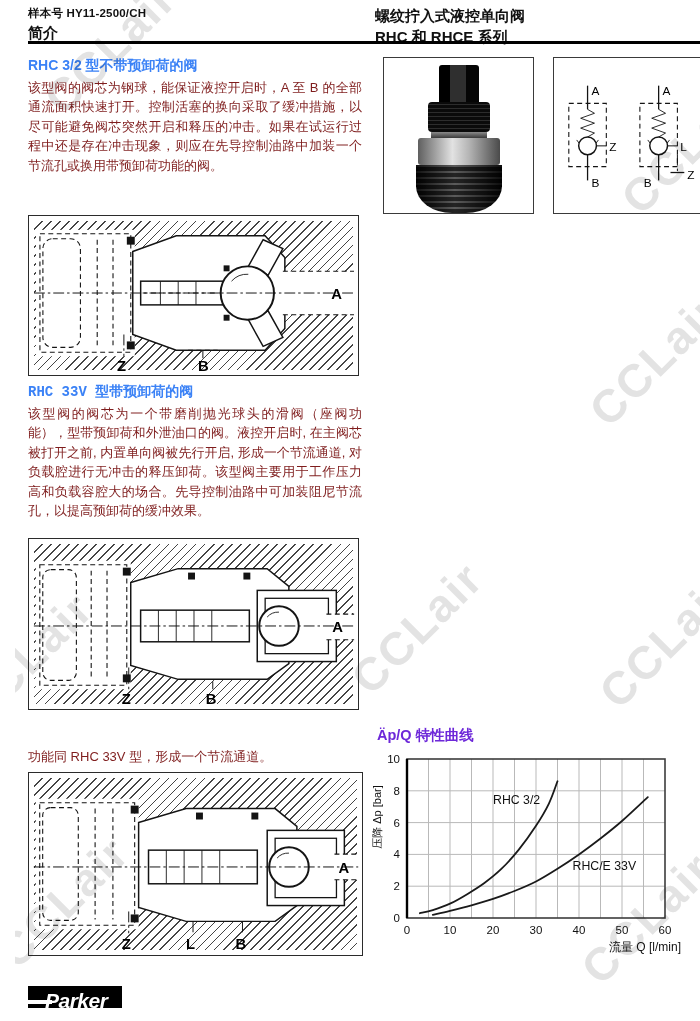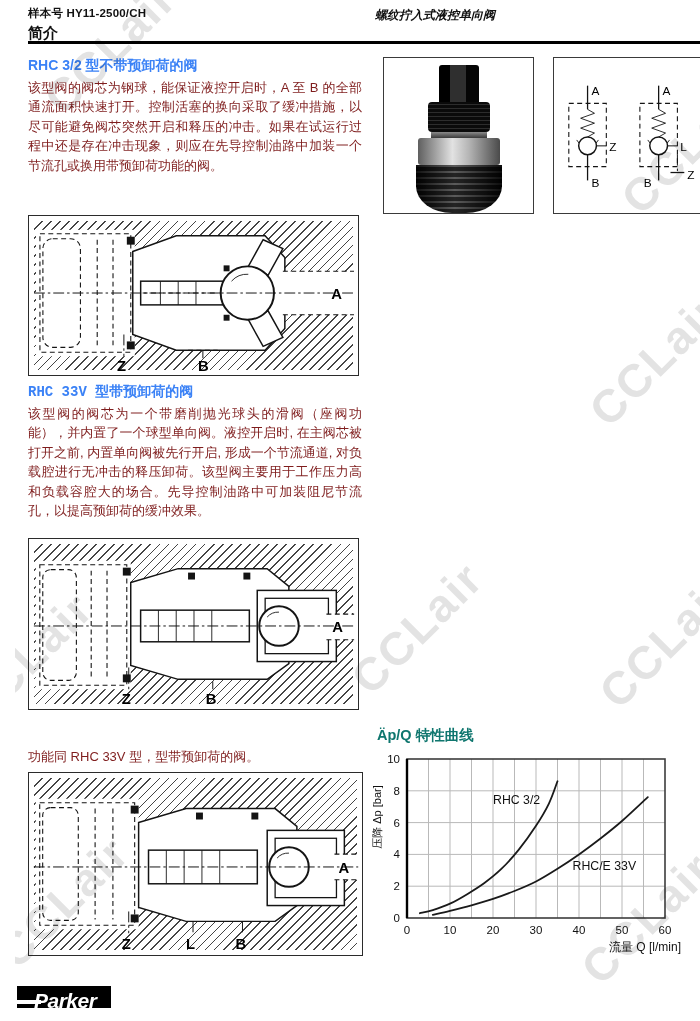--- a/index.html
+++ b/index.html
@@ -3,21 +3,21 @@
 <meta charset="utf-8">
 <style>
   html,body{margin:0;padding:0;background:#fff;}
   .page{position:relative;width:700px;height:1021px;background:#ffffff;overflow:hidden;
         font-family:"Liberation Sans",sans-serif;color:#111;margin-left:15px;}
   .abs{position:absolute;}
 
   
   .doc-no{font-size:11.5px;font-weight:700;letter-spacing:.2px;}
   .doc-sub{font-size:15px;font-weight:700;margin-top:3px;}
-  .doc-title{font-size:12px;font-weight:700;line-height:21px;font-style:italic;}
+  .doc-title{font-size:15px;font-weight:700;line-height:21px;}
   .rule{background:#000;height:3px;}
 
   
   .sec-heading{font-size:14px;font-weight:700;color:#3b82f6;}
   .sec-body{font-size:13px;line-height:19.4px;text-align:justify;color:#7f1d1d;}
 
   
   .frame{border:1.5px solid #3a3a3a;background:transparent;box-sizing:border-box;}
 
   
@@ -42,21 +42,21 @@
   .p-collar{width:62px;height:32px;margin-top:-2px;border-radius:4px;
             background:repeating-linear-gradient(0deg,#0a0a0a 0 3px,#2c2c2c 3px 4px);}
   .p-ring{width:56px;height:7px;background:linear-gradient(0deg,#3a3a3a,#8a8a8a);}
   .p-body{width:82px;height:28px;border-radius:3px;
           background:linear-gradient(90deg,#5f5f5f,#e2e2e2 42%,#b5b5b5 62%,#4a4a4a);}
   .p-thread{width:86px;height:52px;border-radius:0 0 42% 42% / 0 0 55% 55%;
             background:linear-gradient(90deg,rgba(0,0,0,.75),rgba(255,255,255,.12) 45%,rgba(0,0,0,.8)),
                        repeating-linear-gradient(0deg,#060606 0 4px,#454545 4px 6px);}
 
   
-  .chart-heading{font-size:14.5px;font-weight:700;color:#0f766e;}
+  .chart-heading{font-size:14.5px;font-weight:700;color:#6d28d9;}
   .chart-svg text{font-family:"Liberation Sans",sans-serif;}
 
   
   .parker{background:#000;display:flex;align-items:center;}
   .parker .dash{position:absolute;left:0;top:14px;width:24px;height:4px;background:#fff;}
   .parker .word{position:absolute;left:17px;top:3px;color:#fff;font-weight:700;font-style:italic;
                 font-size:21px;letter-spacing:-.5px;font-family:"Liberation Sans",sans-serif;}
 
   
   .wm{position:absolute;font-weight:700;font-size:46px;color:#e3e3e3;letter-spacing:2px;white-space:nowrap;
@@ -66,20 +66,21 @@
 <body>
 
 <div class="page">
 
   <div class="abs" style="left:13px;top:6px;">
     <div class="doc-no">样本号 HY11-2500/CH</div>
     <div class="doc-sub">简介</div>
   </div>
   <div class="abs doc-title" style="left:360px;top:5px;">
     <div>螺纹拧入式液控单向阀</div>
+    <div>RHC 和 RHCE 系列</div>
   </div>
   <div class="abs rule" style="left:13px;top:41px;width:682px;"></div>
 
   <div class="abs sec-heading" style="left:13px;top:57px;">RHC 3/2 型不带预卸荷的阀</div>
   <div class="abs sec-body" style="left:13px;top:78px;width:334px;">该型阀的阀芯为钢球，能保证液控开启时，A 至 B 的全部通流面积快速打开。控制活塞的换向采取了缓冲措施，以尽可能避免阀芯突然开启和释压的冲击。如果在试运行过程中还是存在冲击现象，则应在先导控制油路中加装一个节流孔或换用带预卸荷功能的阀。</div>
 
   <div class="abs frame" style="left:368px;top:57px;width:151px;height:157px;">
     <div class="photo-wrap">
       <div class="p-hex"></div>
       <div class="p-collar"></div>
@@ -152,21 +153,21 @@
       <line x1="95" y1="120" x2="95" y2="142" class="s-cdash"></line>
       <line x1="160" y1="136" x2="190" y2="136" class="s-dash"></line>
       <line x1="175" y1="136" x2="175" y2="144" class="s-cdash"></line>
       <text x="88" y="157" class="fig-port">Z</text>
       <text x="170" y="157" class="fig-port">B</text>
       <text x="305" y="84" class="fig-port">A</text>
     </svg>
   </div>
 
   <div class="abs sec-heading" style="left:13px;top:383px;font-family:Liberation Mono, monospace;">RHC 33V 型带预卸荷的阀</div>
-  <div class="abs sec-body" style="left:13px;top:404px;width:334px;">该型阀的阀芯为一个带磨削抛光球头的滑阀（座阀功能），并内置了一个球型单向阀。液控开启时, 在主阀芯被打开之前, 内置单向阀被先行开启, 形成一个节流通道, 对负载腔进行无冲击的释压卸荷。该型阀主要用于工作压力高和负载容腔大的场合。先导控制油路中可加装阻尼节流孔，以提高预卸荷的缓冲效果。</div>
+  <div class="abs sec-body" style="left:13px;top:404px;width:334px;">该型阀的阀芯为一个带磨削抛光球头的滑阀（座阀功能），型带预卸荷和外泄油口的阀。液控开启时, 在主阀芯被打开之前, 内置单向阀被先行开启, 形成一个节流通道, 对负载腔进行无冲击的释压卸荷。该型阀主要用于工作压力高和负载容腔大的场合。先导控制油路中可加装阻尼节流孔，以提高预卸荷的缓冲效果。</div>
 
   <div class="abs fig" style="left:13px;top:538px;width:331px;height:172px;">
     <div class="hatch"></div>
     <svg viewBox="0 0 331 172">
       <rect x="6" y="22" width="96" height="130" class="s-wht"></rect>
       <rect x="10" y="26" width="88" height="122" class="s-dash"></rect>
       <rect x="13" y="31" width="34" height="112" rx="8" class="s-dash"></rect>
       <line x1="62" y1="32" x2="62" y2="142" class="s-dash"></line>
       <line x1="78" y1="32" x2="78" y2="142" class="s-dash"></line>
       <rect x="94" y="29" width="8" height="8" class="s-blk"></rect>
@@ -188,21 +189,21 @@
       <rect x="216" y="34" width="7" height="7" class="s-blk"></rect>
       <line x1="4" y1="88" x2="328" y2="88" class="s-cdash"></line>
       <line x1="100" y1="130" x2="100" y2="152" class="s-cdash"></line>
       <line x1="185" y1="144" x2="185" y2="152" class="s-cdash"></line>
       <text x="93" y="167" class="fig-port">Z</text>
       <text x="178" y="167" class="fig-port">B</text>
       <text x="306" y="94" class="fig-port">A</text>
     </svg>
   </div>
 
-  <div class="abs sec-body" style="left:13px;top:747px;width:334px;">功能同 RHC 33V 型，型带预卸荷的阀。</div>
+  <div class="abs sec-body" style="left:13px;top:747px;width:334px;">功能同 RHC 33V 型，形成一个节流通道。</div>
 
   <div class="abs chart-heading" style="left:362px;top:726px;">Äp/Q 特性曲线</div>
   <svg class="abs chart-svg" style="left:357px;top:748px;" width="338" height="212" viewBox="0 0 338 212">
       <line x1="56.5" y1="11" x2="56.5" y2="170" stroke="#b9b9b9" stroke-width="1"></line>
       <line x1="78" y1="11" x2="78" y2="170" stroke="#b9b9b9" stroke-width="1"></line>
       <line x1="99.5" y1="11" x2="99.5" y2="170" stroke="#b9b9b9" stroke-width="1"></line>
       <line x1="121" y1="11" x2="121" y2="170" stroke="#b9b9b9" stroke-width="1"></line>
       <line x1="142.5" y1="11" x2="142.5" y2="170" stroke="#b9b9b9" stroke-width="1"></line>
       <line x1="164" y1="11" x2="164" y2="170" stroke="#b9b9b9" stroke-width="1"></line>
       <line x1="185.5" y1="11" x2="185.5" y2="170" stroke="#b9b9b9" stroke-width="1"></line>
@@ -266,21 +267,21 @@
       <line x1="100" y1="140" x2="100" y2="162" class="s-cdash"></line>
       <line x1="165" y1="150" x2="165" y2="164" class="s-cdash"></line>
       <line x1="215" y1="150" x2="215" y2="164" class="s-cdash"></line>
       <text x="93" y="178" class="fig-port">Z</text>
       <text x="158" y="178" class="fig-port">L</text>
       <text x="208" y="178" class="fig-port">B</text>
       <text x="312" y="101" class="fig-port">A</text>
     </svg>
   </div>
 
-  <div class="abs parker" style="left:2px;top:986px;width:94px;height:22px;">
+  <div class="abs parker" style="left:13px;top:986px;width:94px;height:22px;">
     <div class="dash"></div>
     <div class="word">Parker</div>
   </div>
 
   <div class="wm" style="left:95px;top:48px;">CCLair</div>
   <div class="wm" style="left:672px;top:148px;">CCLair</div>
   <div class="wm" style="left:640px;top:360px;">CCLair</div>
   <div class="wm" style="left:402px;top:628px;">CCLair</div>
   <div class="wm" style="left:12px;top:658px;">CCLair</div>
   <div class="wm" style="left:650px;top:642px;">CCLair</div>

